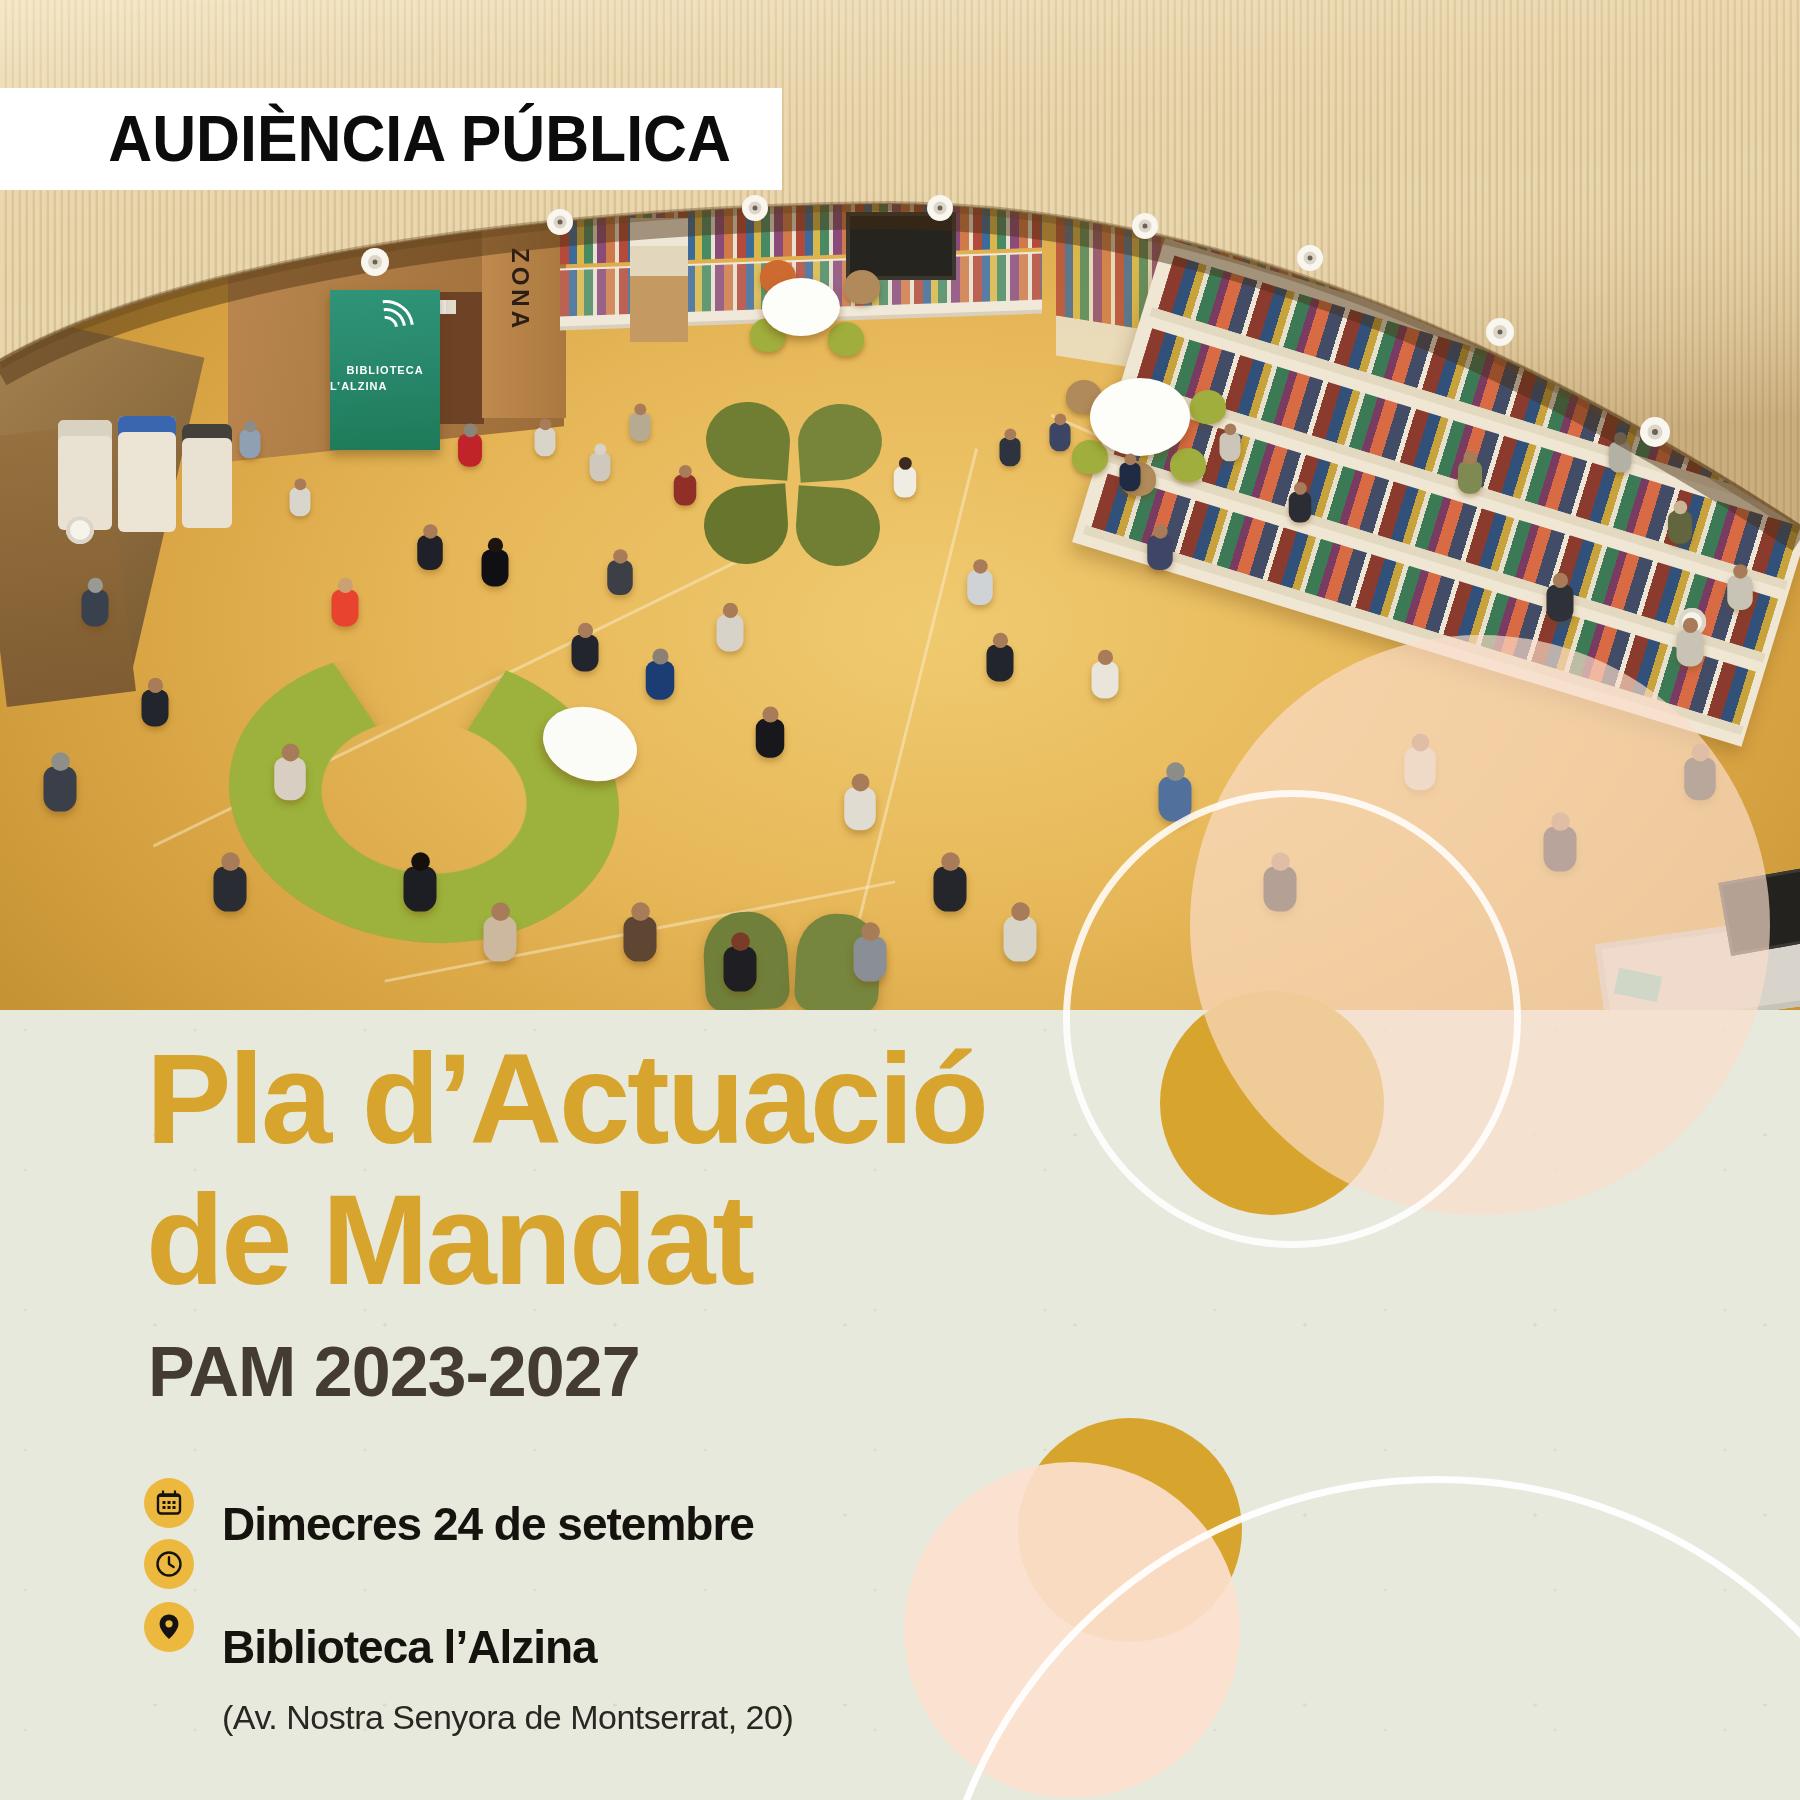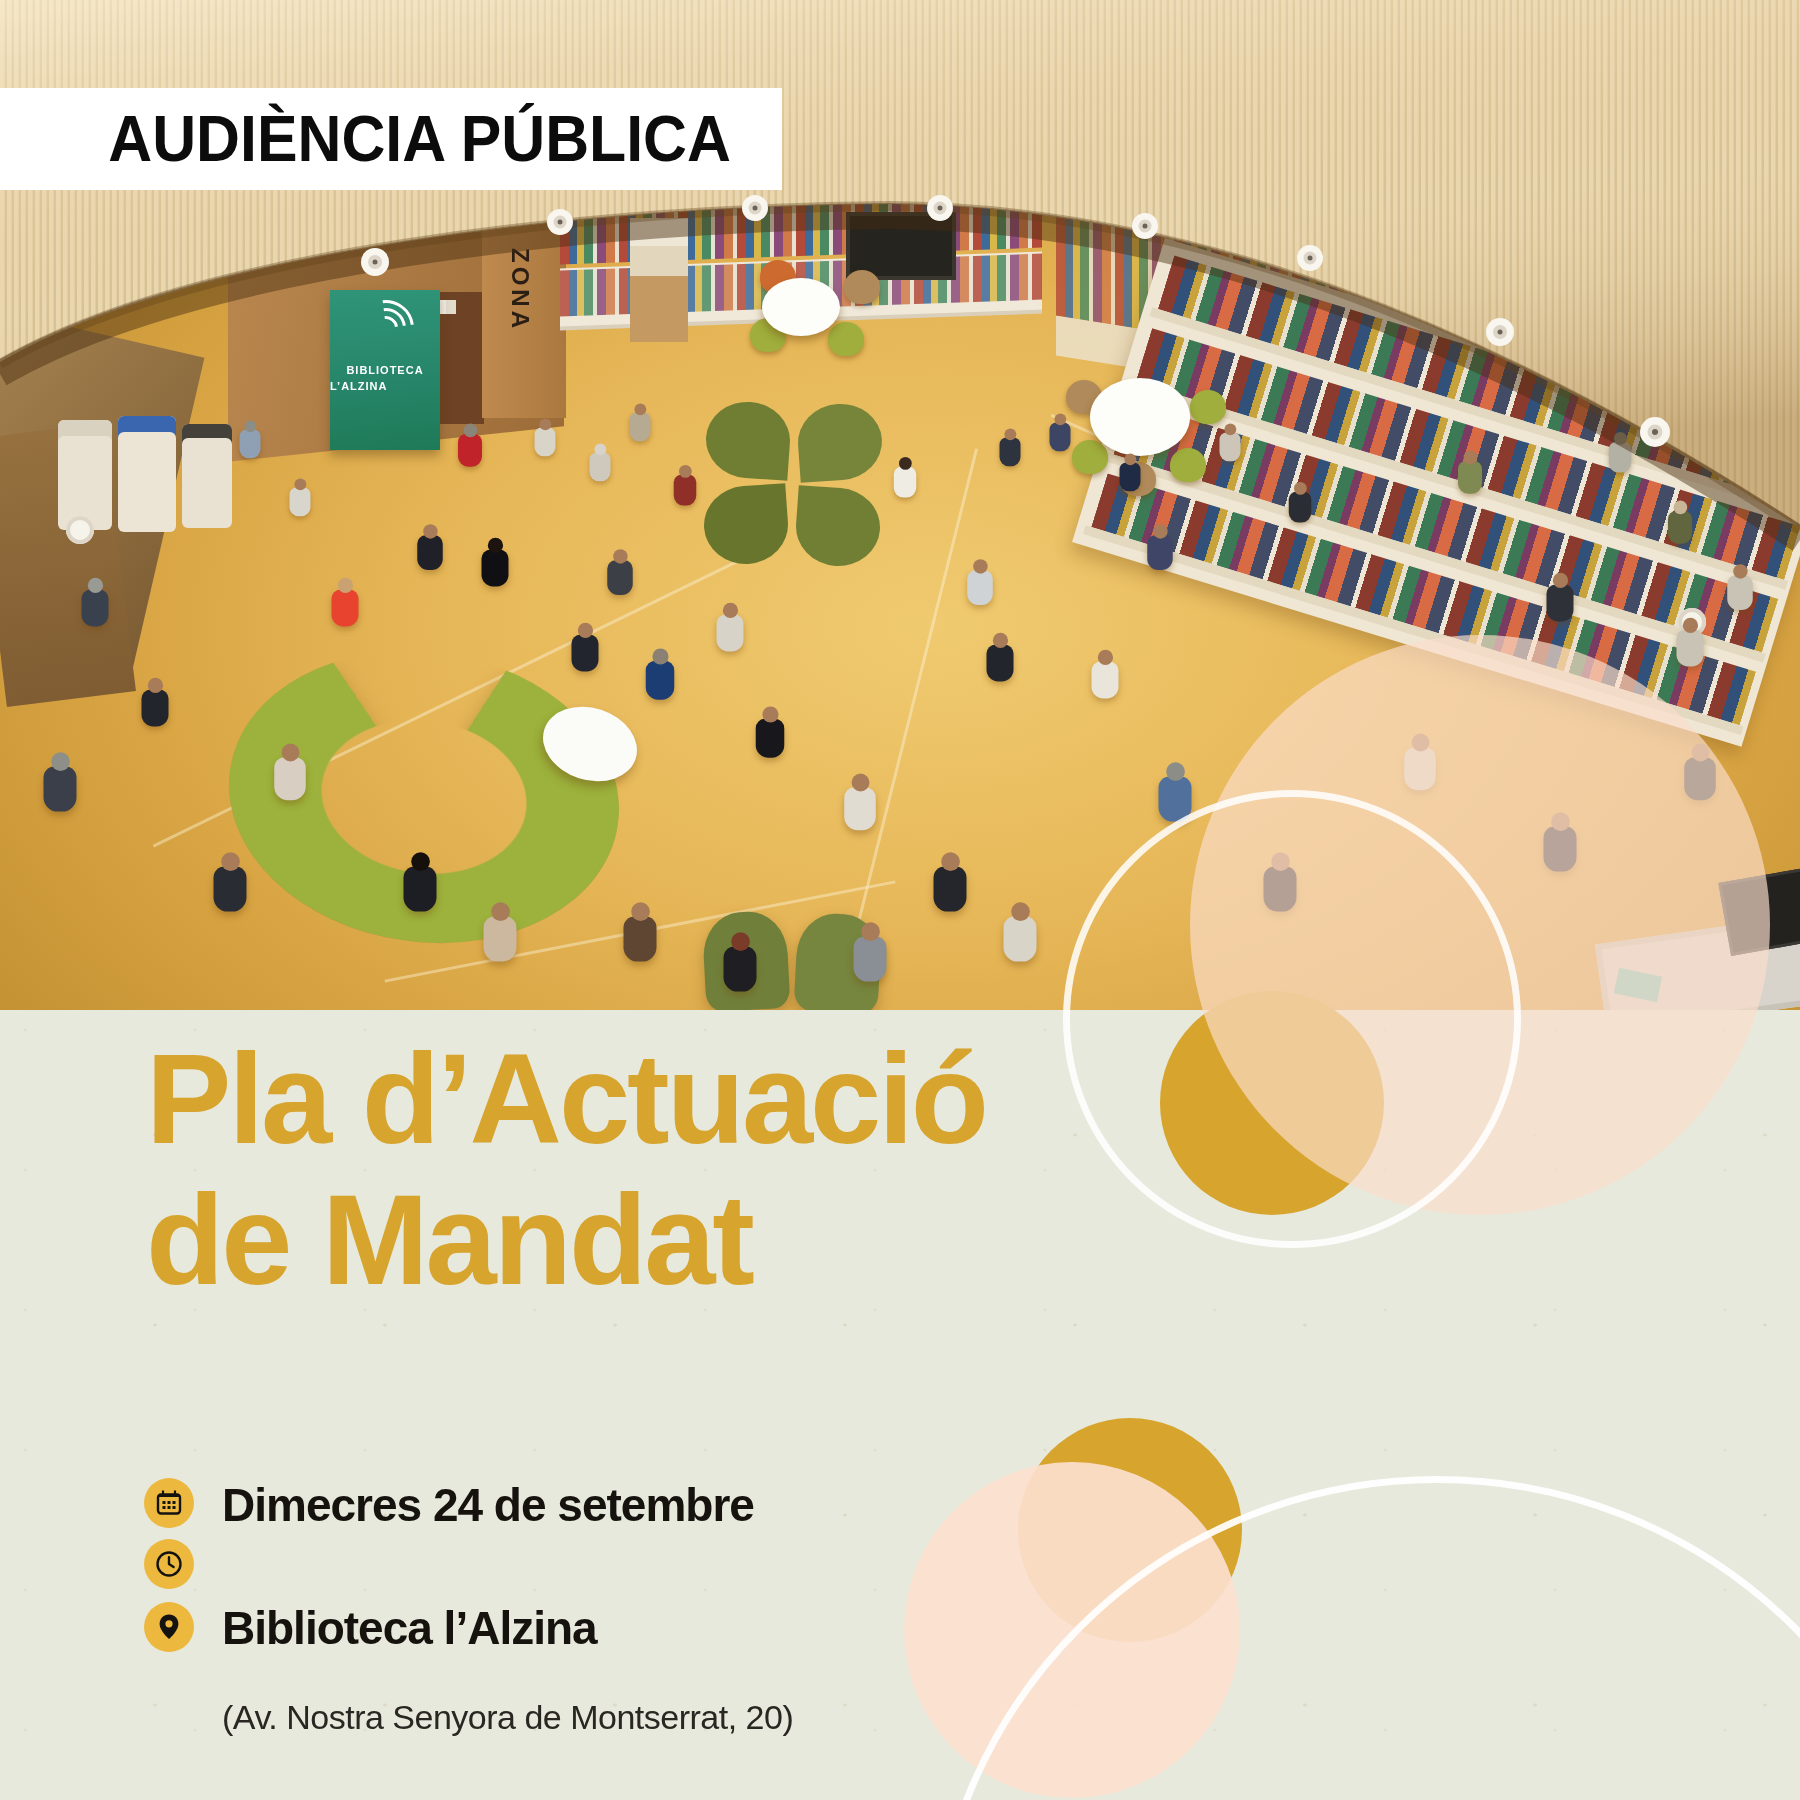--- a/index.html
+++ b/index.html
@@ -64,21 +64,21 @@
 
   
   #title{position:absolute;left:146px;top:1028px;z-index:30;color:#d7a42e;font-weight:bold;
     font-size:128px;line-height:141px;letter-spacing:-3px;white-space:nowrap;}
   #subtitle{position:absolute;left:148px;top:1332px;z-index:30;color:#443b33;font-weight:bold;
     font-size:70px;letter-spacing:-1px;white-space:nowrap;}
 
   .brow-icon{position:absolute;left:144px;width:50px;height:50px;border-radius:50%;
     background:#edb83e;z-index:30;display:flex;align-items:center;justify-content:center;}
   .brow-text{position:absolute;left:222px;z-index:30;color:#16130f;font-weight:bold;
-    font-size:46px;letter-spacing:-1px;white-space:nowrap;line-height:50px;}
+    font-size:46px;letter-spacing:-1px;white-space:nowrap;line-height:50px;margin-top:19px;}
   #place-note{position:absolute;left:222px;top:1698px;z-index:30;color:#2a2622;font-weight:normal;
     font-size:34px;letter-spacing:-.5px;white-space:nowrap;}
 
   
   .arc{position:absolute;border:3px solid transparent;border-top-color:#fff;border-radius:50%;}
 
   .sconce{position:absolute;border-radius:50%;background:#f6f3ea;z-index:5;
     box-shadow:inset 0 0 0 4px #ddd6c8;}
 </style>
 </head>
@@ -286,20 +286,21 @@
   <div class="ring" style="left:928px;top:1476px;width:1004px;height:1004px;z-index:22;"></div>
 
   <div id="title">
     <div>Pla d’Actuació</div>
     <div>de Mandat</div>
   </div>
 
   <div id="banner">
     <span>AUDIÈNCIA PÚBLICA</span>
   </div>
+  <div id="subtitle">PAM 2023-2027</div>
 
   <div class="brow-icon" style="top:1478px;">
     <svg width="30" height="30" viewBox="0 0 30 30">
       <rect x="4" y="6.5" width="22" height="19" rx="3" fill="none" stroke="#151310" stroke-width="2.4"></rect>
       <path d="M9,2.5 v6 M21,2.5 v6 M5,8 h20" stroke="#151310" stroke-width="2.2" fill="none"></path>
       <g fill="#151310">
         <rect x="8.5" y="13" width="3" height="3"></rect>
           <rect x="13.5" y="13" width="3" height="3"></rect>
           <rect x="18.5" y="13" width="3" height="3"></rect>
         <rect x="8.5" y="18" width="3" height="3"></rect>

